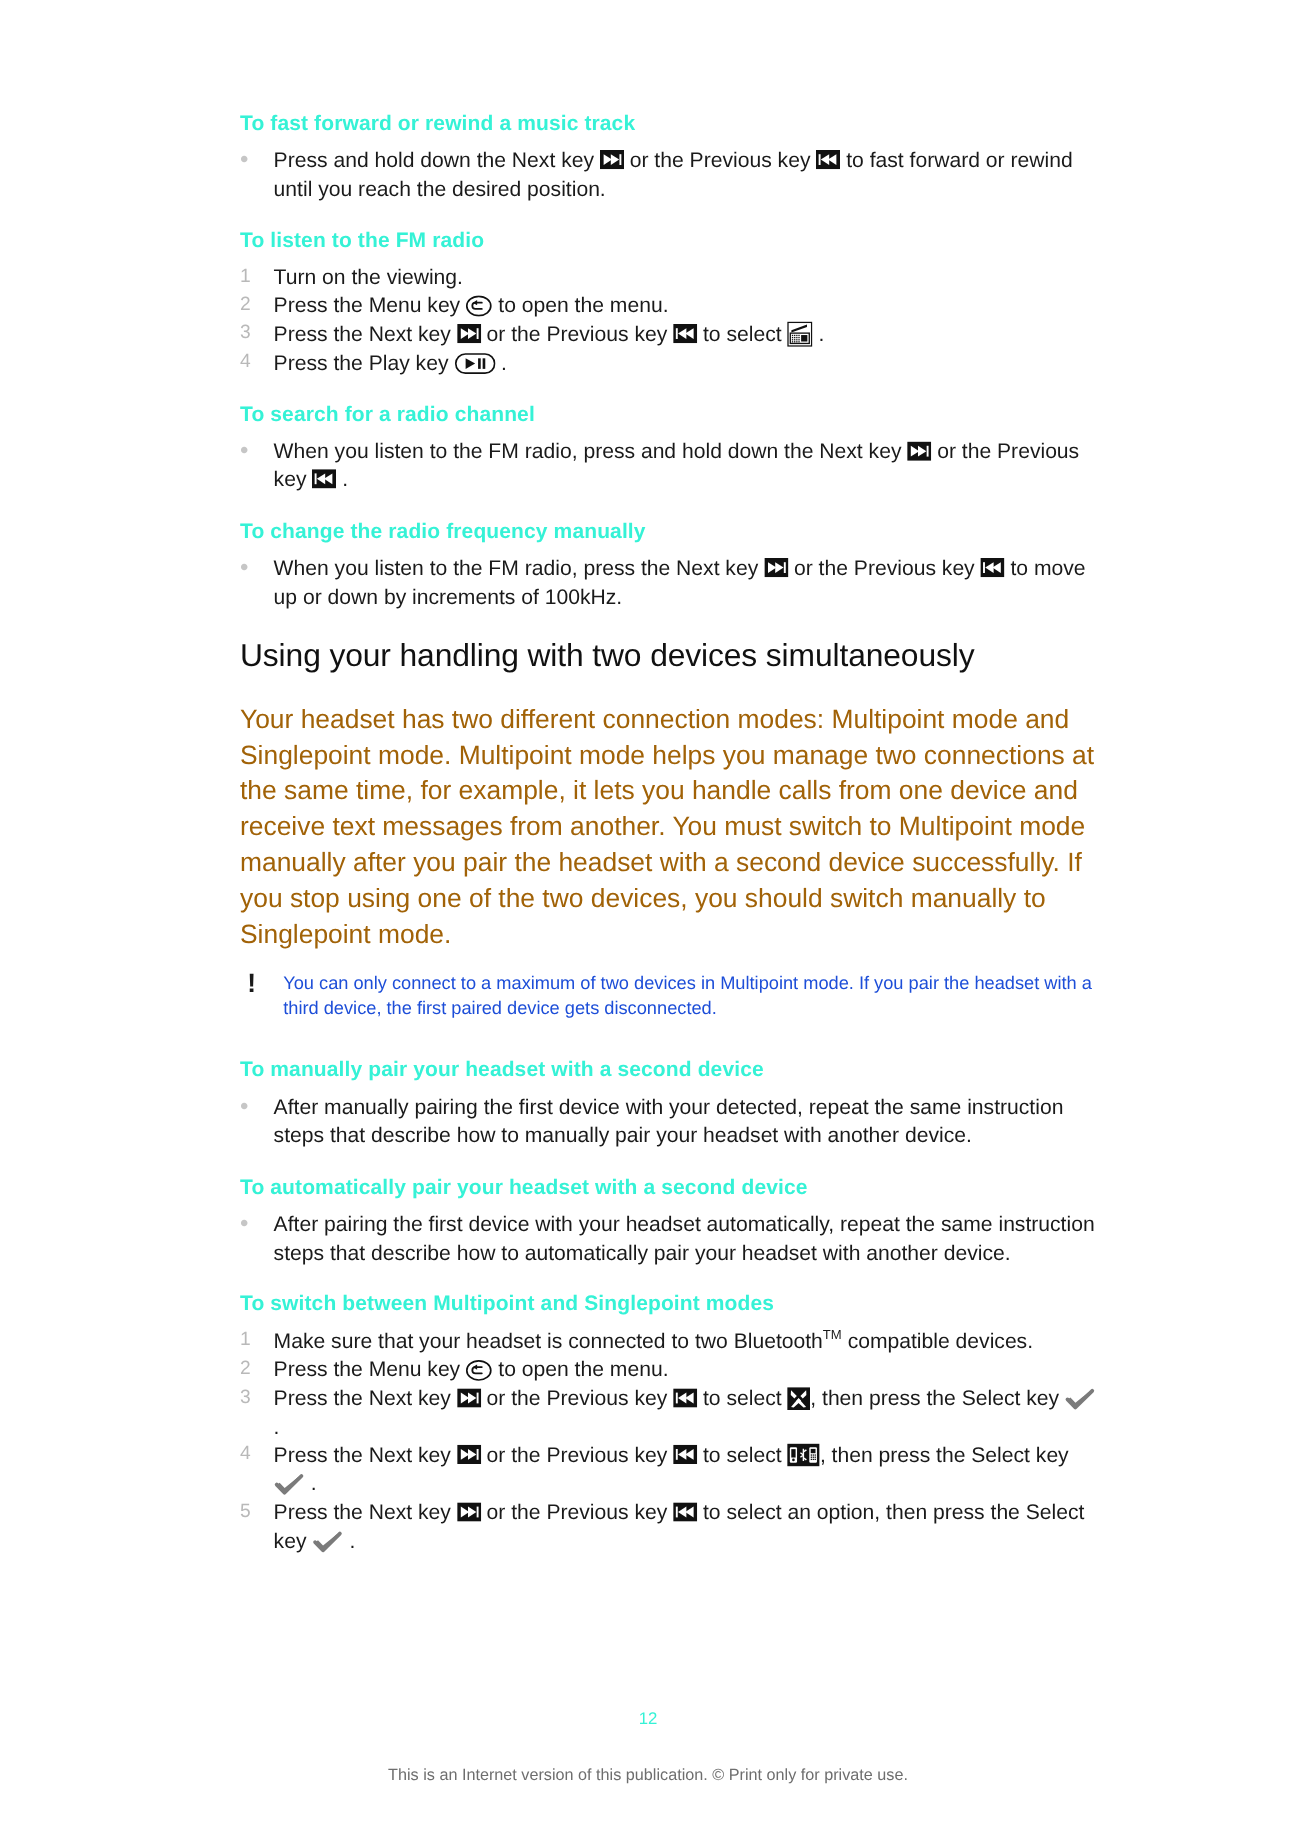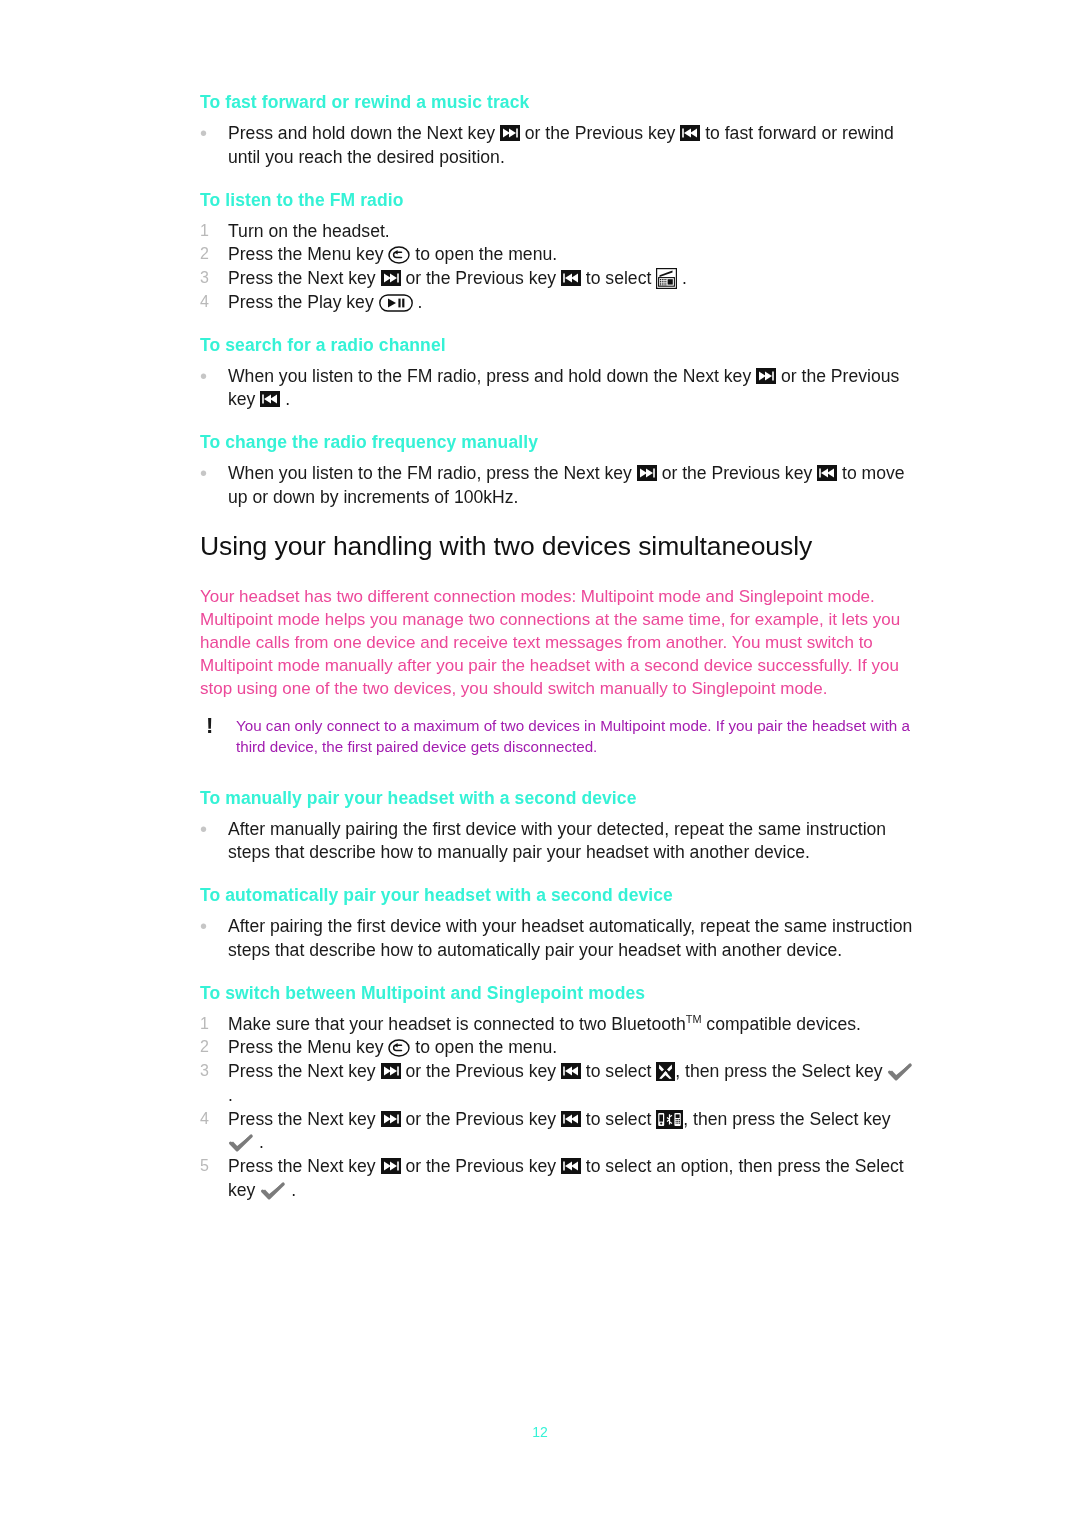--- a/index.html
+++ b/index.html
@@ -67,24 +67,24 @@
   }
   li.bullet .marker {
     font-size: 20px;
     line-height: 1.18;
     color: #c6c6c6;
   }
   .block-gap-md { height: 20px; }
   .block-gap-lg { height: 30px; }
 
   p.para {
-    font-size: 17px;
+    font-size: 22px;
     line-height: 1.36;
     margin: 0 0 16px 0;
-    color: #ec4899;
+    color: #a16207;
   }
 
   
   .note {
     position: relative;
     padding-left: 36px;
     margin: 10px 0 0 0;
   }
   .note .bang {
     position: absolute;
@@ -92,21 +92,21 @@
     top: -2px;
     font-size: 22px;
     font-weight: bold;
     color: #1a1a1a;
     line-height: 1.1;
   }
   .note p {
     margin: 0;
     font-size: 15.2px;
     line-height: 1.36;
-    color: #a21caf;
+    color: #1d4ed8;
   }
 
   
   .ico {
     display: inline-block;
     vertical-align: -3px;
     position: relative;
   }
   .ico svg { display: block; }
 
@@ -151,21 +151,21 @@
               </svg></span><span> or the Previous key </span><span class="ico" style="vertical-align: -2px;"><svg width="20" height="16" viewBox="0 0 20 16">
                 <rect x="0" y="0" width="20" height="16" fill="#111"></rect>
                 <rect x="2.2" y="3.5" width="1.6" height="9" fill="#fff"></rect>
                 <polygon points="11,3.5 4,8 11,12.5" fill="#fff"></polygon>
                 <polygon points="17,3.5 10,8 17,12.5" fill="#fff"></polygon>
               </svg></span><span> to fast forward or rewind until you reach the desired position.</span></span></li>
       </ul>
       <div class="block-gap-md"></div>
       <h2 class="sub-heading">To listen to the FM radio</h2>
       <ol class="steps">
-        <li class="item numbered"><span class="marker">1</span><span><span>Turn on the headset.</span></span></li>
+        <li class="item numbered"><span class="marker">1</span><span><span>Turn on the viewing.</span></span></li>
         <li class="item numbered"><span class="marker">2</span><span><span>Press the Menu key </span><span class="ico" style="vertical-align: -4px;"><svg width="22" height="18" viewBox="0 0 22 18">
                 <ellipse cx="11" cy="9" rx="10" ry="8" fill="#fff" stroke="#111" stroke-width="1.4"></ellipse>
                 <path d="M13.5 6.2 H8.2 a2.6 2.6 0 0 0 0 5.2 H13.5" fill="none" stroke="#111" stroke-width="1.5" stroke-linecap="round"></path>
                 <polygon points="9.6,4.0 6.1,6.2 9.6,8.4" fill="#111"></polygon>
               </svg></span><span> to open the menu.</span></span></li>
         <li class="item numbered"><span class="marker">3</span><span><span>Press the Next key </span><span class="ico" style="vertical-align: -2px;"><svg width="20" height="16" viewBox="0 0 20 16">
                 <rect x="0" y="0" width="20" height="16" fill="#111"></rect>
                 <polygon points="3,3.5 10,8 3,12.5" fill="#fff"></polygon>
                 <polygon points="9,3.5 16,8 9,12.5" fill="#fff"></polygon>
                 <rect x="16.2" y="3.5" width="1.6" height="9" fill="#fff"></rect>
@@ -335,13 +335,14 @@
                 <polygon points="17,3.5 10,8 17,12.5" fill="#fff"></polygon>
               </svg></span><span> to select an option, then press the Select key </span><span class="ico" style="vertical-align: -5px;"><svg width="26" height="20" viewBox="0 0 26 20">
                 <path d="M2.5 10.5 L9.0 16.6 L23.0 2.8 L20.2 4.0 L9.2 13.0 L5.0 8.6 Z" fill="#7b7b7b"></path>
                 <path d="M2.6 10.2 L9.1 16.9 L23.2 3.0" fill="none" stroke="#7b7b7b" stroke-width="3.2" stroke-linecap="round" stroke-linejoin="round"></path>
               </svg></span><span> .</span></span></li>
       </ol>
       <div class="block-gap-md"></div>
     </div>
 
   <div class="page-number">12</div>
+  <div class="footer-note">This is an Internet version of this publication. © Print only for private use.</div>
 </div>
 
 </body></html>

